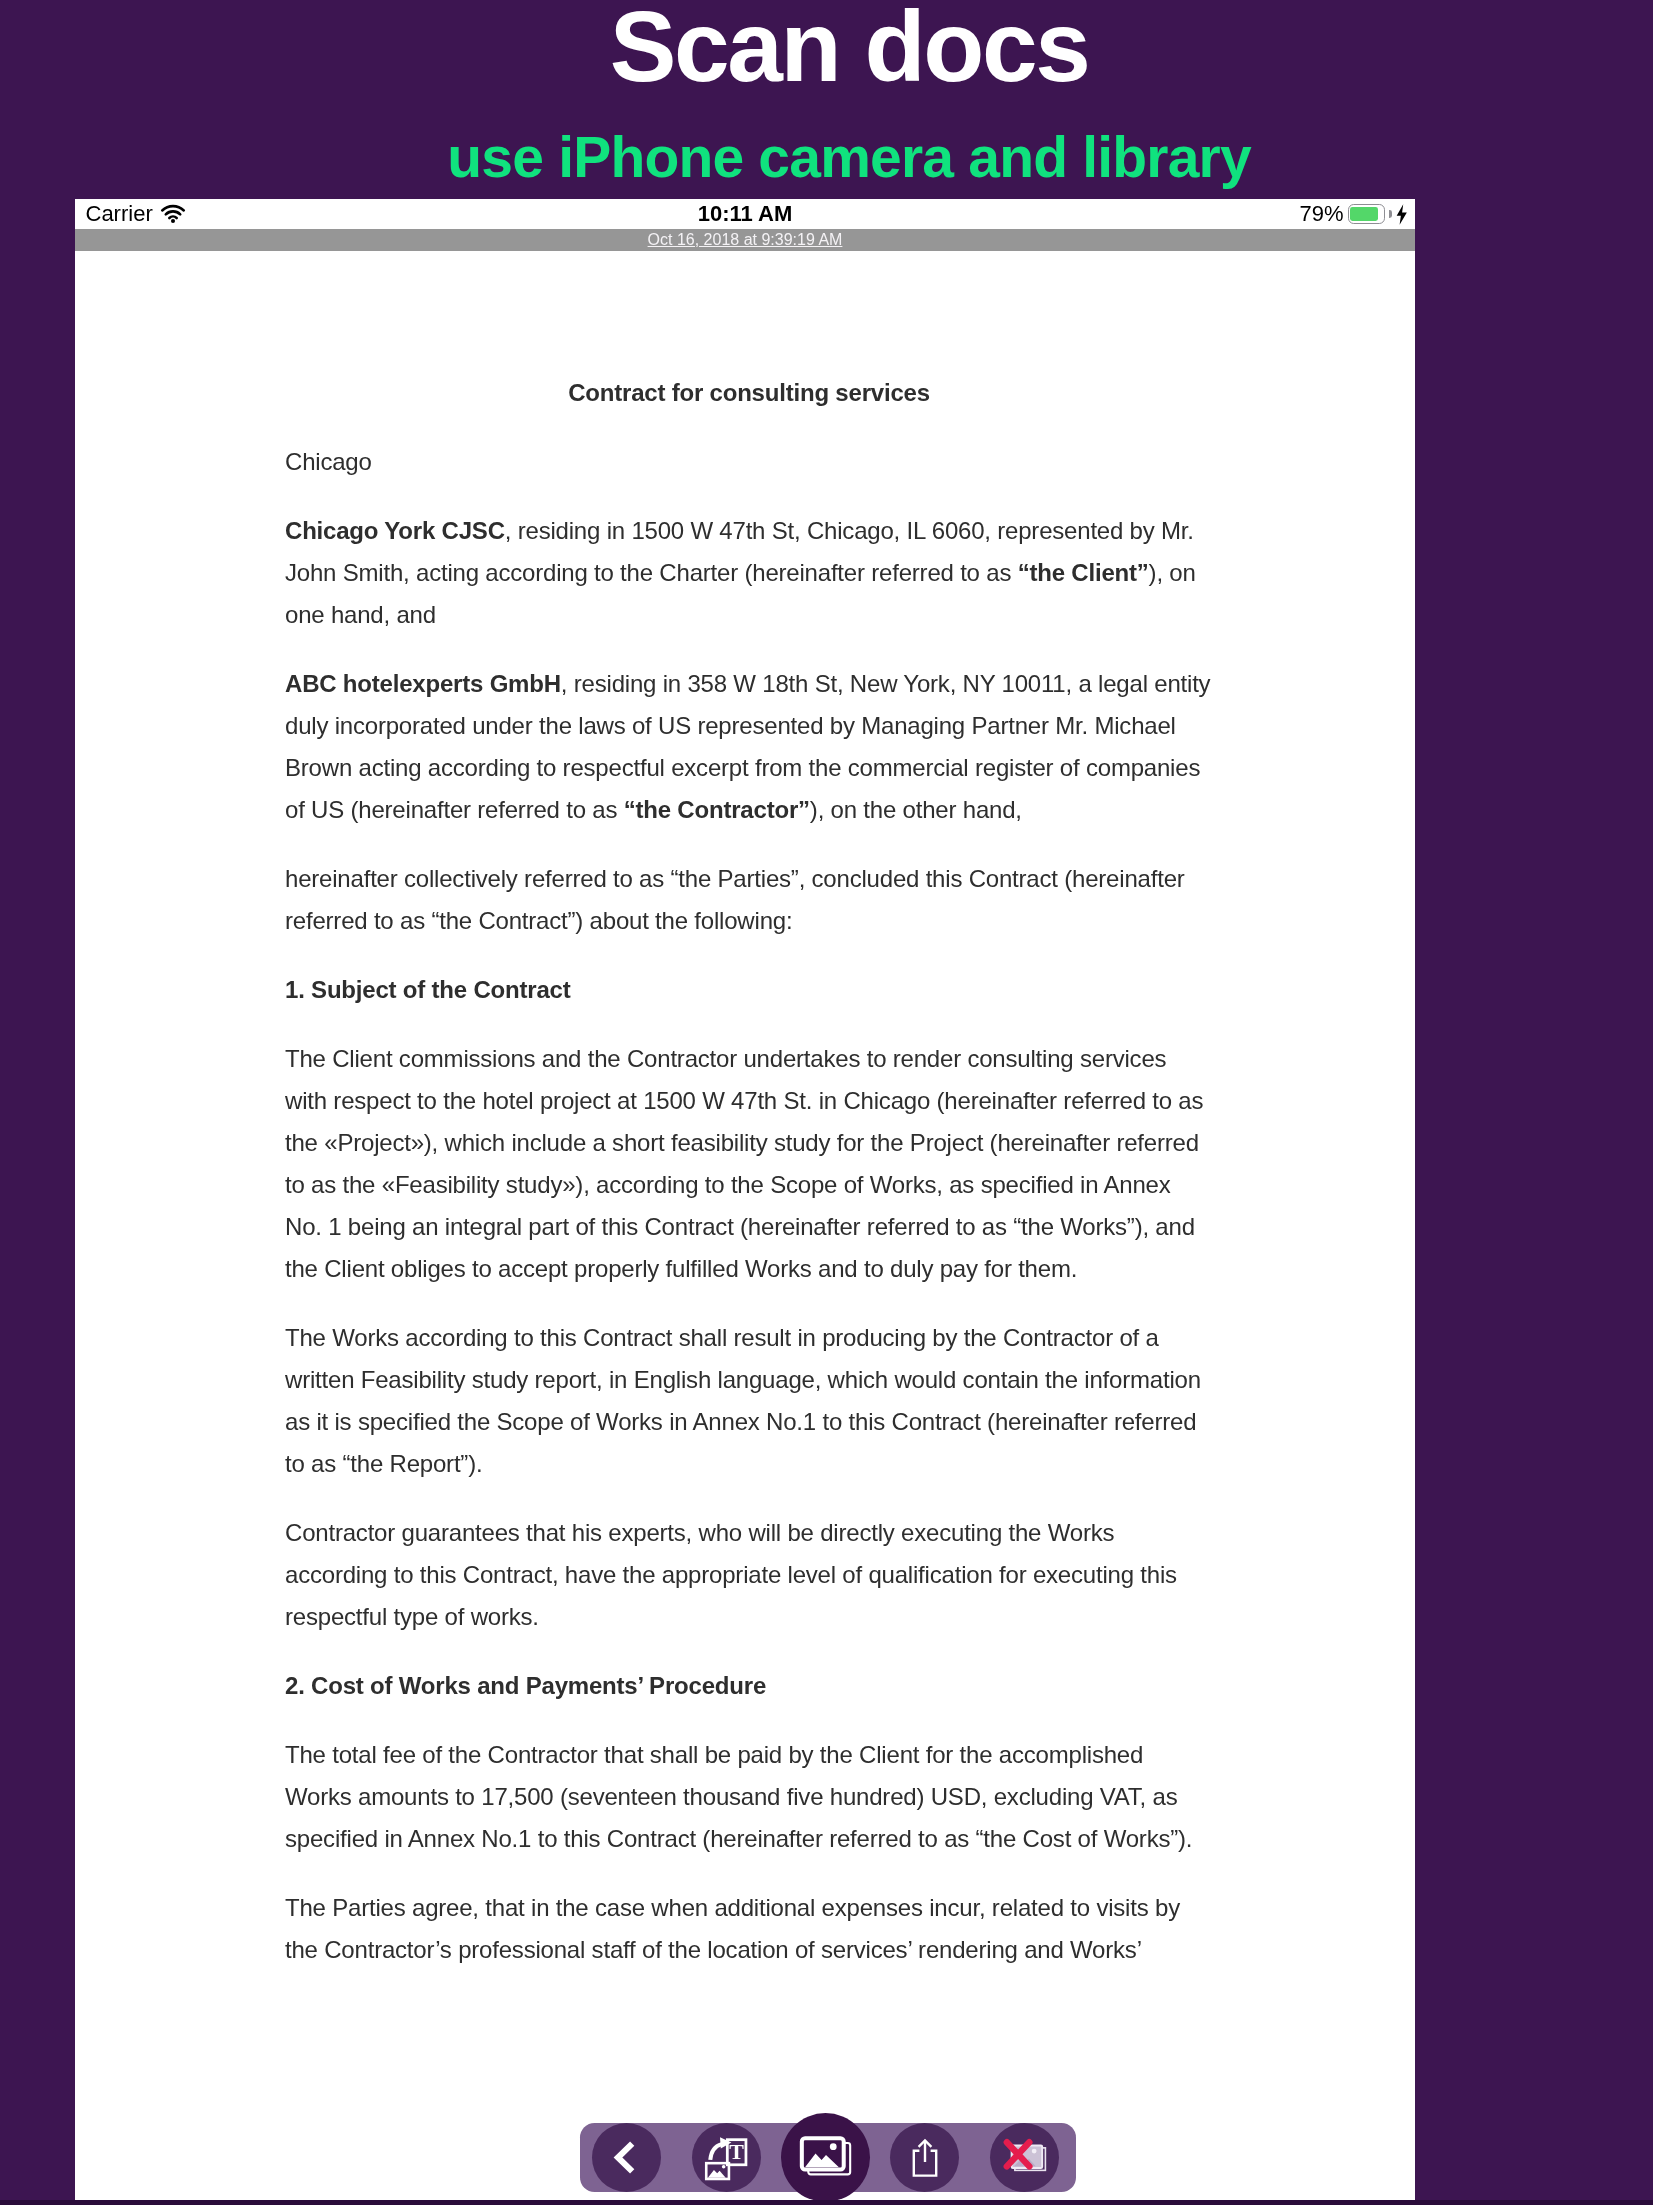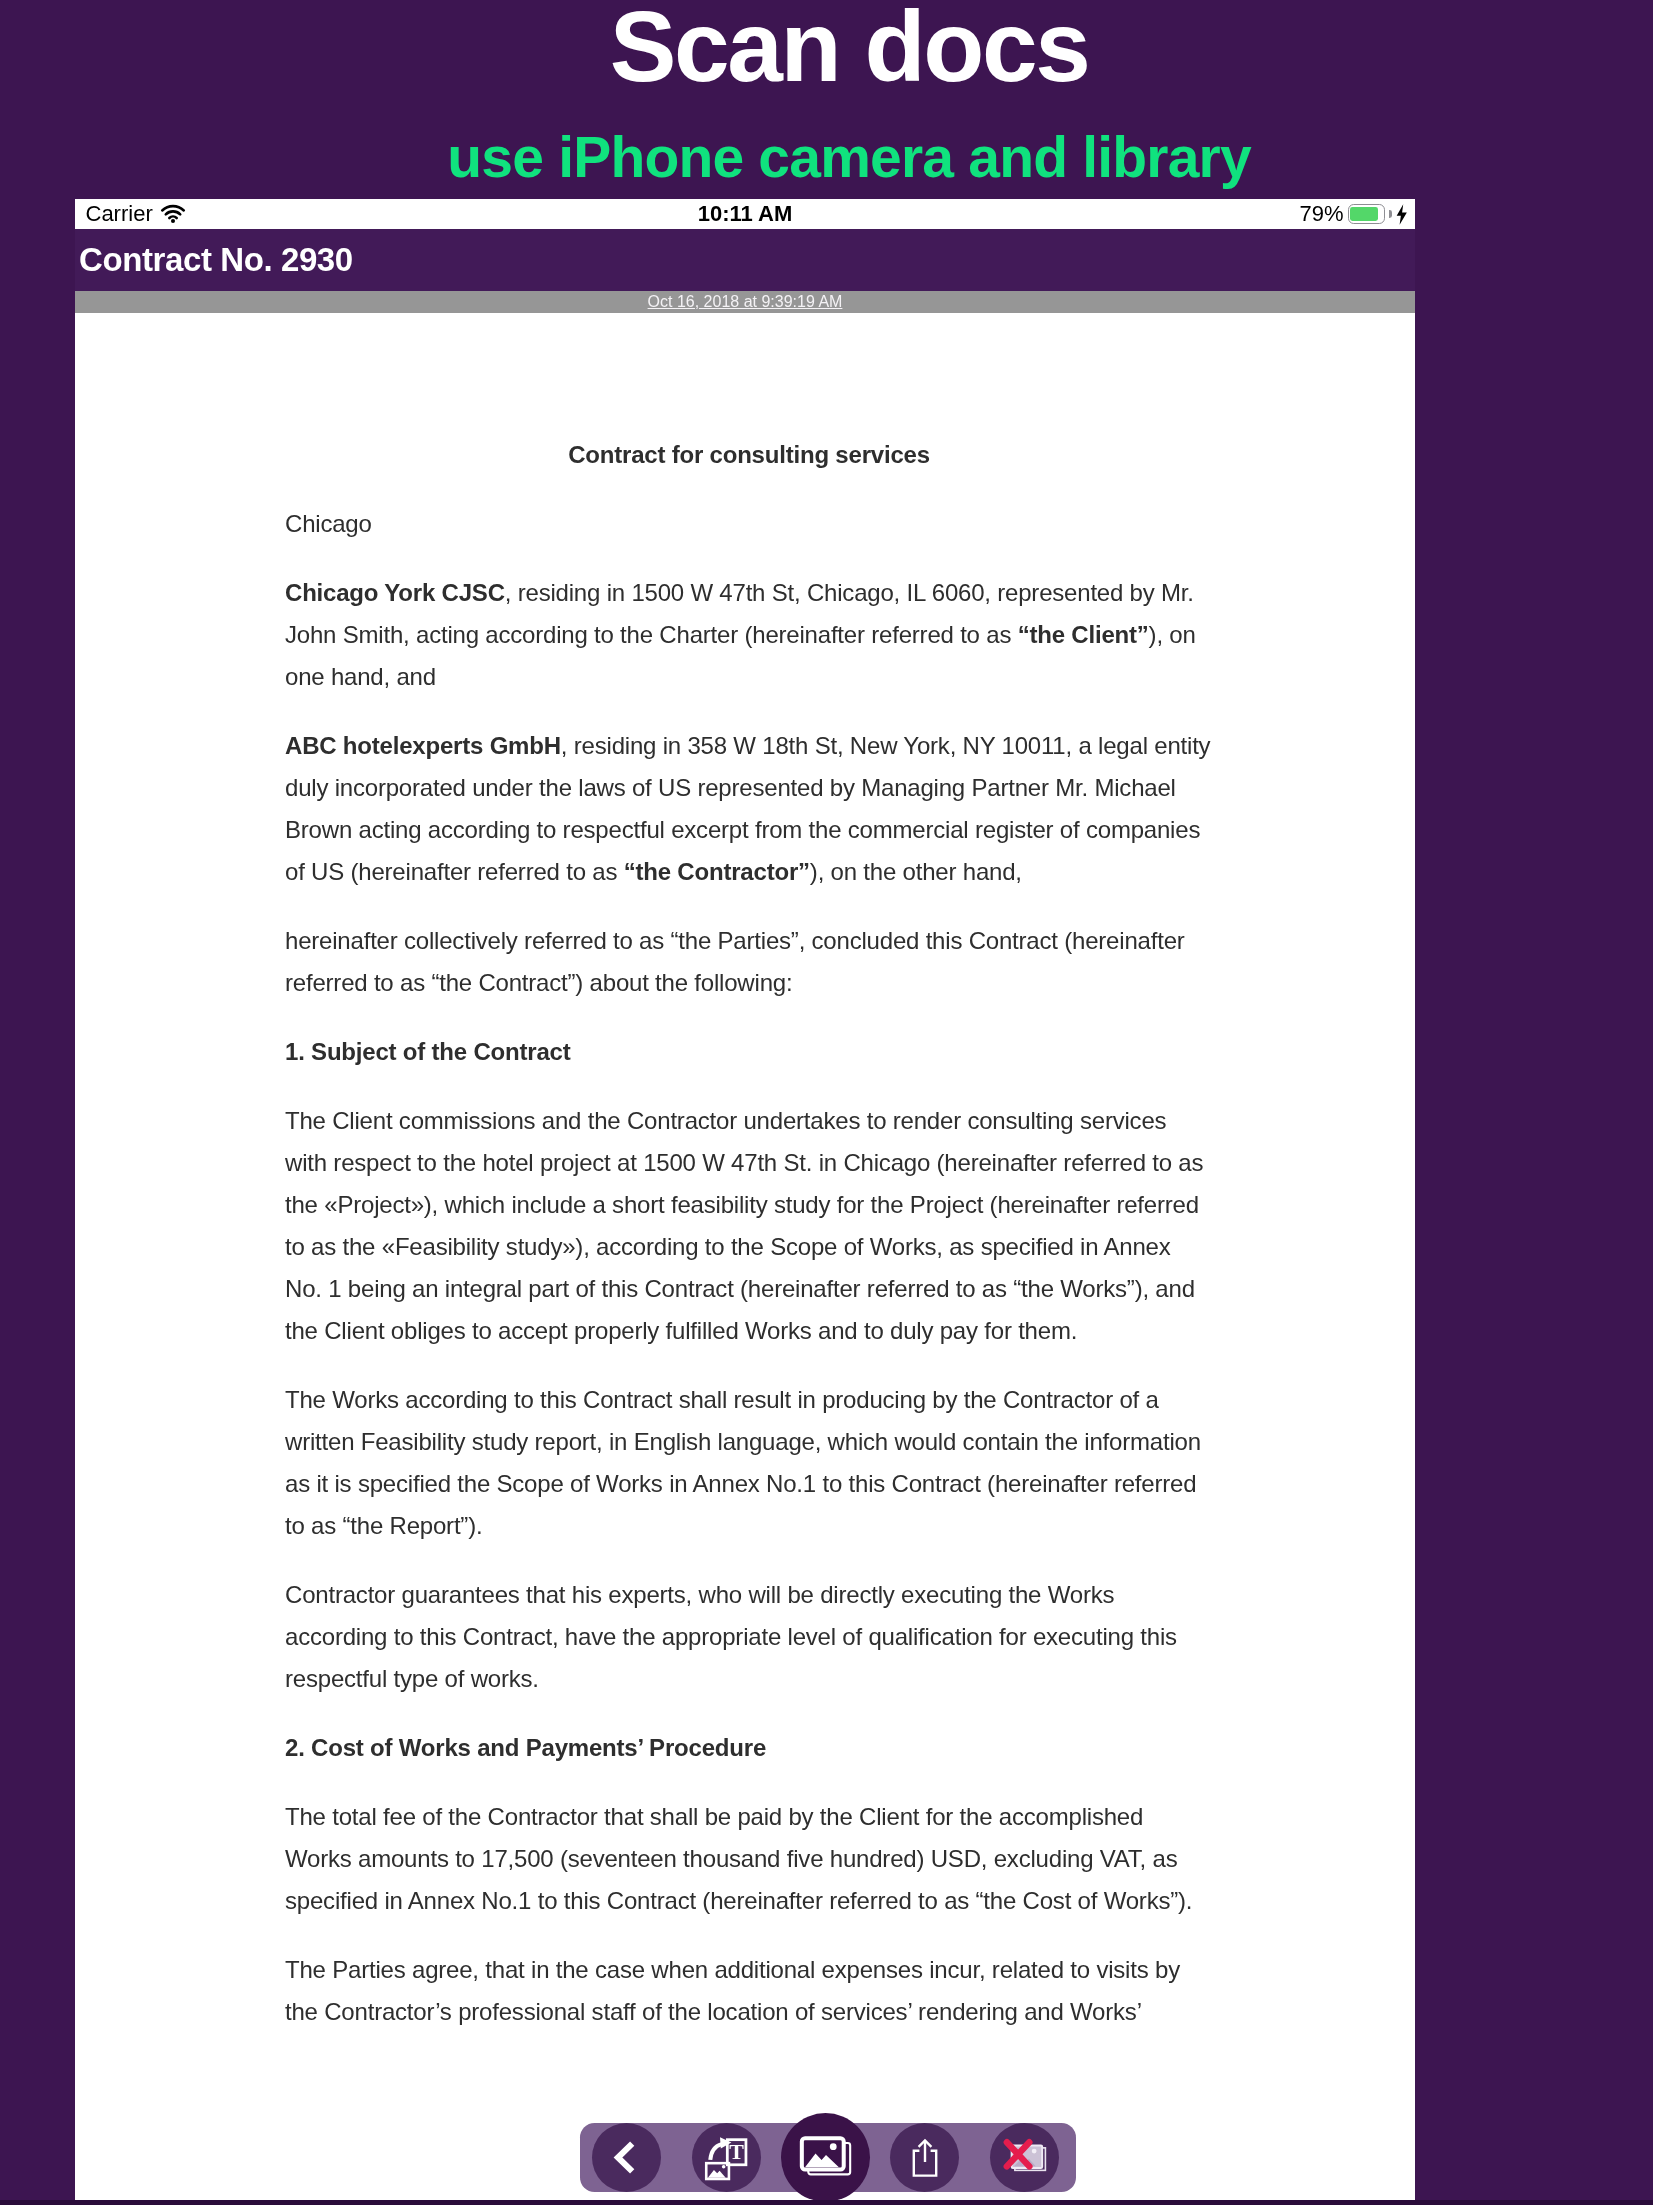--- a/index.html
+++ b/index.html
@@ -90,23 +90,20 @@
         </span>
       <span class="batt-nub"></span>
       <span>
         <svg width="11.3" height="21" viewBox="0 0 10 18">
           <path d="M6.4 0 L0.6 10 H4.3 L3.2 18 L9.6 7.2 H5.4 Z" fill="#000"></path>
         </svg>
       </span>
     </div>
   </div>
 
-  <div class="navbar">
-    <span class="nav-title">Contract No. 2930</span>
-  </div>
 
   <div class="datebar">
     <span>Oct 16, 2018 at 9:39:19 AM</span>
   </div>
 
   <div class="docview">
     <div>
         <p class="para title"><span class="b">Contract for consulting services</span></p>
         <p class="para body"><span>Chicago</span></p>
         <p class="para body"><span class="b">Chicago York CJSC</span><span>, residing in 1500 W 47th St, Chicago, IL 6060, represented by Mr. John Smith, acting according to the Charter (hereinafter referred to as </span><span class="b">“the Client”</span><span>), on one hand, and</span></p>

